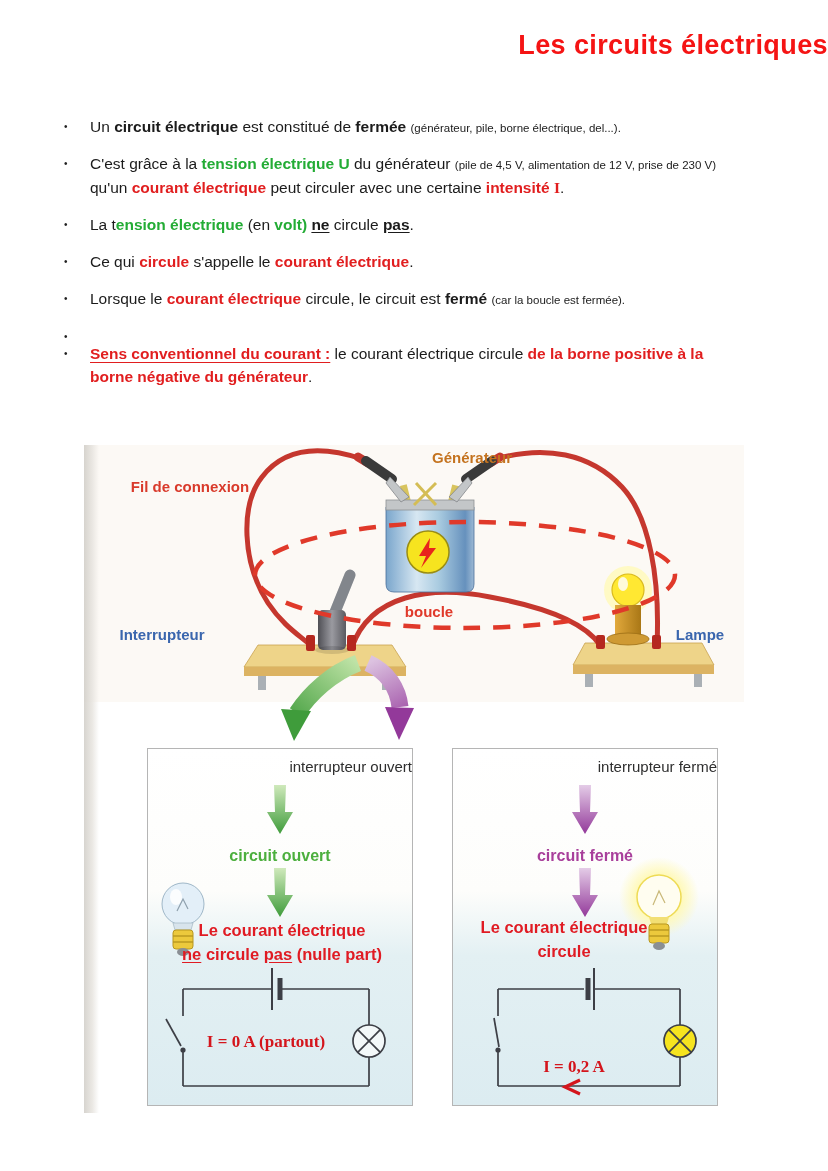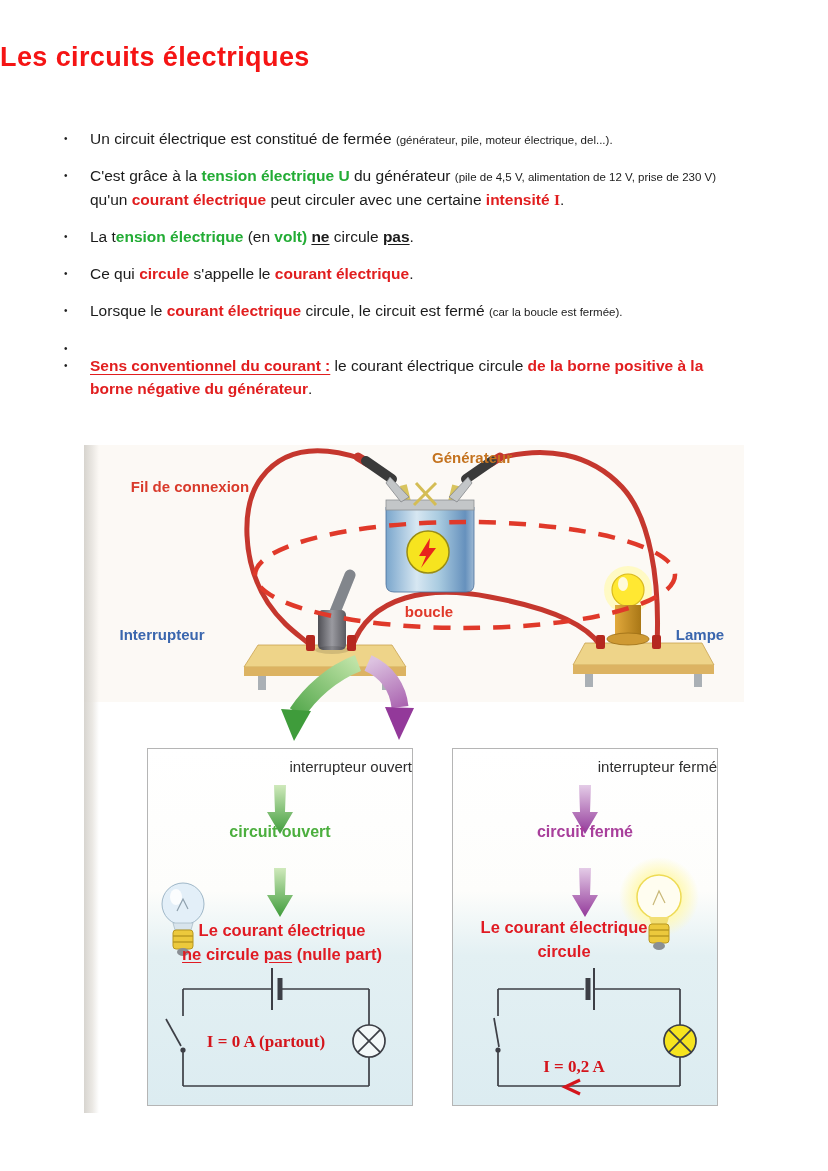--- a/index.html
+++ b/index.html
@@ -3,65 +3,65 @@
 <meta charset="utf-8">
 <style>
   :root{
     --red:#e11e1f; --green:#23ac35; --title-red:#f51414;
     --blue-label:#3a66ae; --orange-label:#c4731f; --label-red:#d93a2b;
     --state-green:#4caf3e; --state-purple:#a83f9b; --current-red:#d4151c;
   }
   *{margin:0;padding:0;box-sizing:border-box}
   body{background:#888;font-family:"Liberation Sans",sans-serif}
   .page{position:relative;width:828px;height:1171px;background:#ffffff;overflow:hidden;margin:0 auto}
-  .title{margin-top:42px;text-align:left;font-size:27px;font-weight:bold;color:var(--title-red);letter-spacing:.4px}
+  .title{margin-top:30px;text-align:right;font-size:27px;font-weight:bold;color:var(--title-red);letter-spacing:.4px}
   .bullets{margin-top:54px;padding-left:64px;padding-right:28px}
   .bullet{display:flex;align-items:flex-start}
   .marker{width:26px;flex:0 0 26px;font-size:10px;color:#222;padding-top:6px}
   .btext{font-size:15.5px;color:#1b1b1b;line-height:1.5;margin-bottom:14px;max-width:712px}
-  .seg-b{font-weight:normal}
+  .seg-b{font-weight:bold}
   .seg-sm{font-size:11.5px}
   .seg-rb{color:var(--red);font-weight:bold}
   .seg-gb{color:var(--green);font-weight:bold}
   .seg-bu{font-weight:bold;text-decoration:underline;text-underline-offset:2px}
   .seg-rbu{color:var(--red);font-weight:bold;text-decoration:underline;text-underline-offset:3px}
   .seg-rbserif{color:var(--red);font-weight:bold;font-family:"Liberation Serif",serif}
   .seg-r{color:#e01b23;font-weight:bold}
   .seg-ru{color:#e01b23;font-weight:bold;text-decoration:underline;text-underline-offset:2px}
   .figure-svg{position:absolute;left:0;top:445px}
   .scan-strip{position:absolute;left:84px;top:445px;width:15px;height:668px;
     background:linear-gradient(90deg,#d0cdc7 0%,#e7e4df 55%,rgba(255,255,255,0) 100%);opacity:.85}
   .cbox{position:absolute;top:748px;width:266px;height:358px;border:1px solid #b5b5b5;
     background:linear-gradient(180deg,#ffffff 0%,#fdfdfb 40%,#e3f0f3 58%,#dcecf1 100%)}
   .cbox.left{left:147px}
   .cbox.right{left:452px}
   .box-title{position:absolute;top:9px;left:0;width:100%;text-align:right;font-size:15px;color:#2e2e2e}
   .sm-arrow1{position:absolute;top:36px;left:50%;transform:translateX(-50%)}
-  .state{position:absolute;top:74px;left:0;width:100%;text-align:center;font-size:16px;font-weight:bold}
+  .state{position:absolute;top:98px;left:0;width:100%;text-align:center;font-size:16px;font-weight:bold}
   .state.green{color:var(--state-green)}
   .state.purple{color:var(--state-purple)}
   .sm-arrow2{position:absolute;top:119px;left:50%;transform:translateX(-50%)}
   .box-text{position:absolute;font-size:16.5px;font-weight:bold;line-height:1.45;text-align:center;color:#e01b23}
   .cbox.left .box-text{top:170px;left:18px;width:232px}
   .cbox.right .box-text{top:167px;left:0;width:222px}
   .bulb-off{position:absolute;top:130px;left:8px}
   .bulb-on{position:absolute;top:108px;left:158px}
   .schematic{position:absolute;top:212px;left:0}
 </style>
 </head>
 <body>
 
 <div class="page">
 
   <h1 class="title">Les circuits électriques</h1>
 
   <div class="bullets">
       <div class="bullet">
         <span class="marker">•</span>
-        <p class="btext"><span class="seg-n">Un </span><span class="seg-b">circuit électrique</span><span class="seg-n"> est constitué de </span><span class="seg-b">fermée </span><span class="seg-sm">(générateur, pile, moteur électrique, del...).</span></p>
+        <p class="btext"><span class="seg-n">Un </span><span class="seg-b">circuit électrique</span><span class="seg-n"> est constitué de </span><span class="seg-b">fermée </span><span class="seg-sm">(générateur, pile, borne électrique, del...).</span></p>
       </div>
       <div class="bullet">
         <span class="marker">•</span>
         <p class="btext"><span class="seg-n">C'est grâce à la </span><span class="seg-gb">tension électrique U</span><span class="seg-n"> du générateur </span><span class="seg-sm">(pile de 4,5 V, alimentation de 12 V, prise de 230 V)</span><br><span class="seg-n">qu'un </span><span class="seg-rb">courant électrique</span><span class="seg-n"> peut circuler avec une certaine </span><span class="seg-rb">intensité </span><span class="seg-rbserif">I</span><span class="seg-n">.</span></p>
       </div>
       <div class="bullet">
         <span class="marker">•</span>
         <p class="btext"><span class="seg-n">La t</span><span class="seg-gb">ension électrique</span><span class="seg-n"> (en </span><span class="seg-gb">volt)</span><span class="seg-n"> </span><span class="seg-bu">ne</span><span class="seg-n"> circule </span><span class="seg-bu">pas</span><span class="seg-n">.</span></p>
       </div>
       <div class="bullet">

